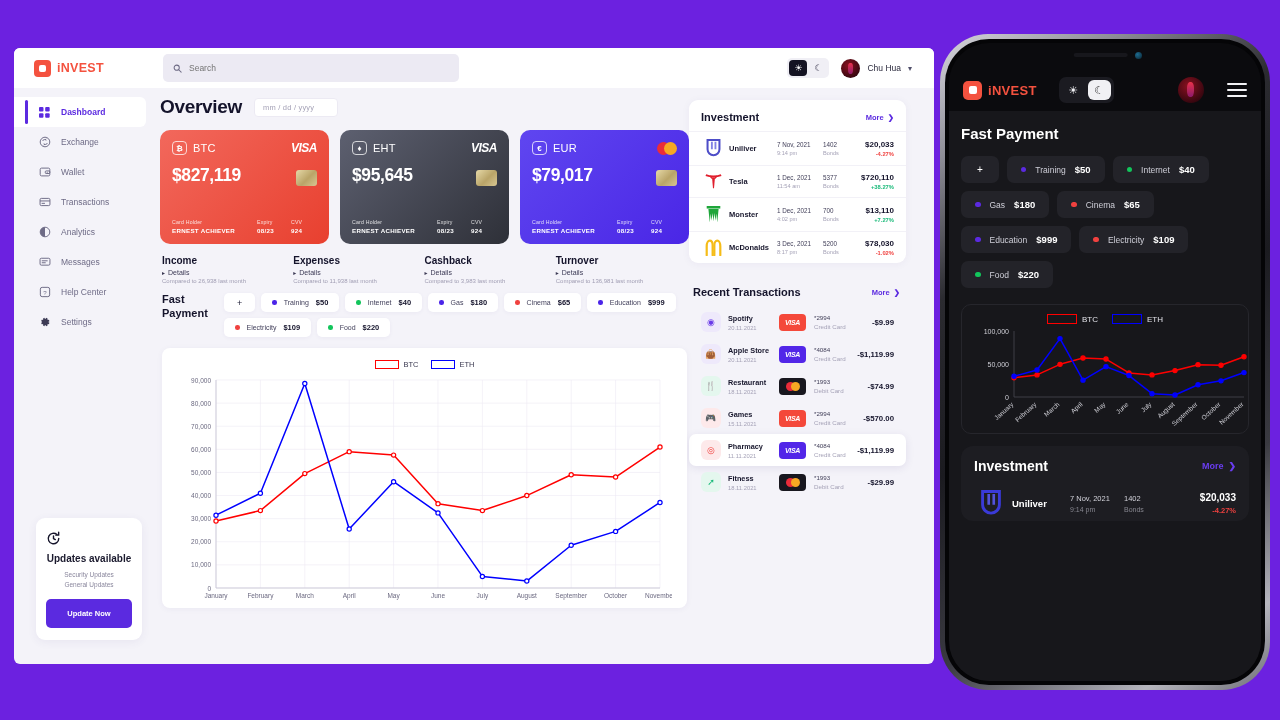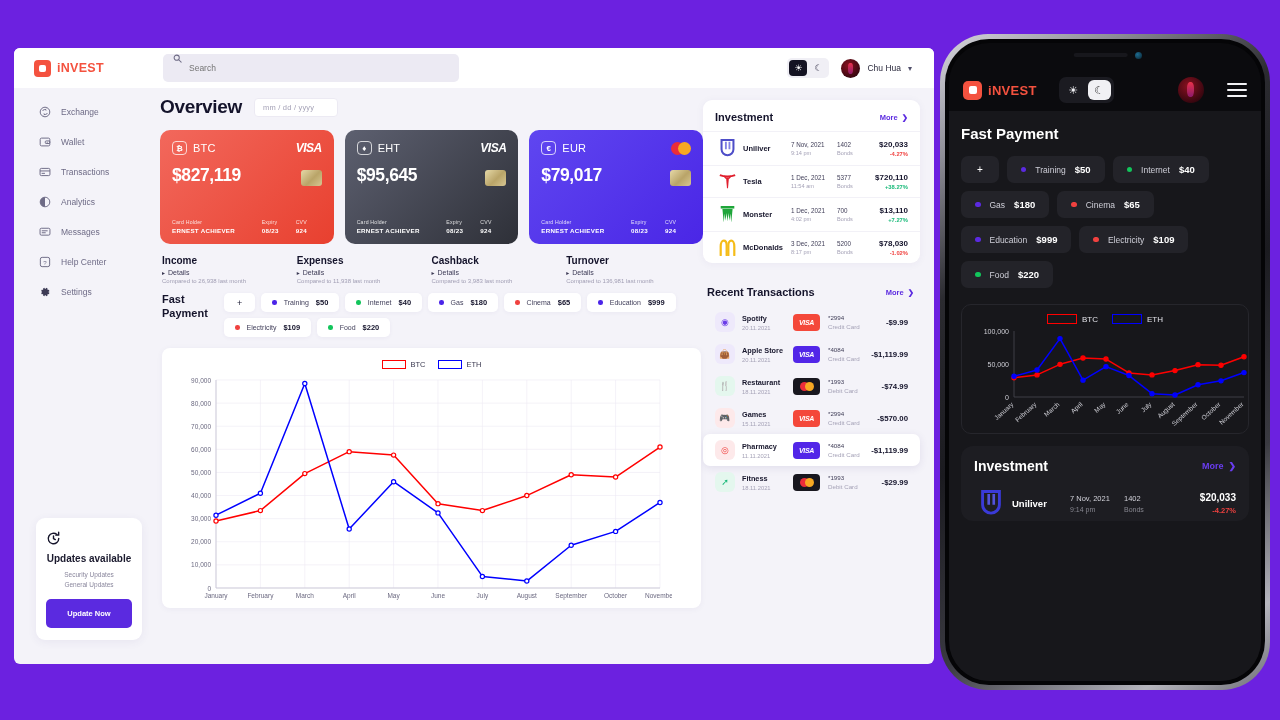--- a/index.html
+++ b/index.html
@@ -29,21 +29,21 @@
   }
   .brand { width: 140px; display: flex; align-items: center; padding-left: 20px; gap: 6px; }
   .brand-mark {
     width: 17px; height: 17px; border-radius: 4px; background: #f4523f;
     display: flex; align-items: center; justify-content: center;
   }
   .brand-mark i { width: 7px; height: 7px; background: #fff; border-radius: 2px; display: block; }
   .brand-text { font-size: 12.5px; font-weight: 700; color: #f4523f; letter-spacing: .3px; }
   .searchwrap {
     width: 296px; height: 28px; background: #eceaf3; border-radius: 5px;
-    display: flex; gap: 7px; padding: 0 10px; margin-left: 9px;
+    display: flex; align-items: center; gap: 7px; padding: 0 10px; margin-left: 9px;
   }
   .searchwrap svg { flex: 0 0 auto; }
   .searchwrap input {
     border: 0; background: transparent; outline: none;
     font-family: inherit; font-size: 8.5px; color: #7a7790; width: 100%;
   }
   .topright { margin-left: auto; display: flex; align-items: center; gap: 12px; padding-right: 22px; }
   .theme-toggle {
     background: #f0eff5; border-radius: 5px; padding: 2px;
     display: flex; align-items: center; gap: 2px;
@@ -102,21 +102,21 @@
   .updcard h4 { font-size: 10px; color: #1b1a2e; margin-bottom: 6px; }
   .updcard p { font-size: 6.5px; color: #8a879d; line-height: 1.55; }
   .updbtn {
     margin-top: 9px; height: 29px; border-radius: 5px; background: #5b2ae0;
     color: #fff; font-size: 7.5px; font-weight: 700;
     display: flex; align-items: center; justify-content: center;
     border: 0; width: 100%; font-family: inherit; cursor: pointer;
   }
 
   
-  .main { flex: 1; min-width: 0; display: flex; padding: 0 14px 0 6px; }
+  .main { flex: 1; min-width: 0; display: flex; padding: 0 28px 0 6px; }
   .col-left { flex: 1; min-width: 0; }
   .col-right { width: 217px; flex: 0 0 217px; padding-top: 12px; }
 
   .ov-row { display: flex; align-items: center; gap: 12px; padding: 8px 0 12px; }
   .ov-title { font-size: 19px; font-weight: 800; color: #14132b; letter-spacing: -.3px; }
   .datefield {
     width: 84px; height: 19px; background: #fff; border: 1px solid #eceaf3;
     border-radius: 4px; display: flex; align-items: center; padding: 0 8px;
     font-size: 7.5px; color: #a5a2b7; letter-spacing: .2px;
   }
@@ -365,20 +365,31 @@
         <span class="avatar"></span>
         <span class="uname">Chu Hua</span>
         <span class="caret">▾</span>
       </div>
     </div>
   </div>
 
   <div class="body-row">
 
     <div class="sidebar">
+      <div class="navitem active">
+        <span class="navicon">
+          <svg width="11" height="11" viewBox="0 0 16 16">
+              <rect x="0" y="0" width="6.5" height="6.5" rx="1.4" fill="#5b2ae0"></rect>
+              <rect x="9" y="0" width="6.5" height="6.5" rx="1.4" fill="#5b2ae0"></rect>
+              <rect x="0" y="9" width="6.5" height="6.5" rx="1.4" fill="#5b2ae0"></rect>
+              <rect x="9" y="9" width="6.5" height="6.5" rx="1.4" fill="#5b2ae0"></rect>
+            </svg>
+        </span>
+        <span>Dashboard</span>
+      </div>
       <div class="navitem">
         <span class="navicon">
           <svg width="12" height="12" viewBox="0 0 16 16" fill="none" stroke="#6e6b86" stroke-width="1.3">
               <circle cx="8" cy="8" r="6.4"></circle>
               <path d="M5 6.2c.6-1.2 2-1.8 3.4-1.4M11 9.8c-.6 1.2-2 1.8-3.4 1.4" stroke-linecap="round"></path>
               <path d="M9.6 3.6l-1.2 1.3 1.5.6M6.4 12.4l1.2-1.3-1.5-.6" stroke-linejoin="round"></path>
             </svg>
         </span>
         <span>Exchange</span>
       </div>

